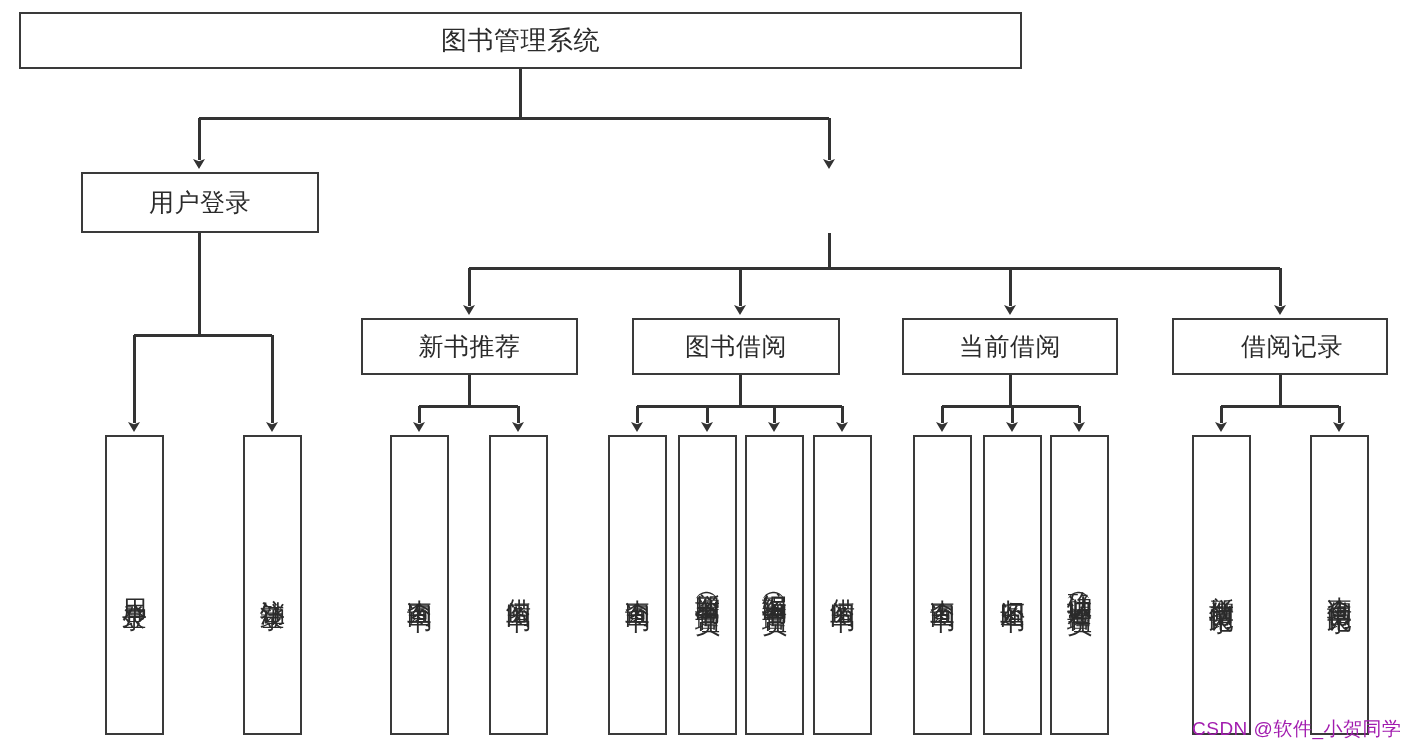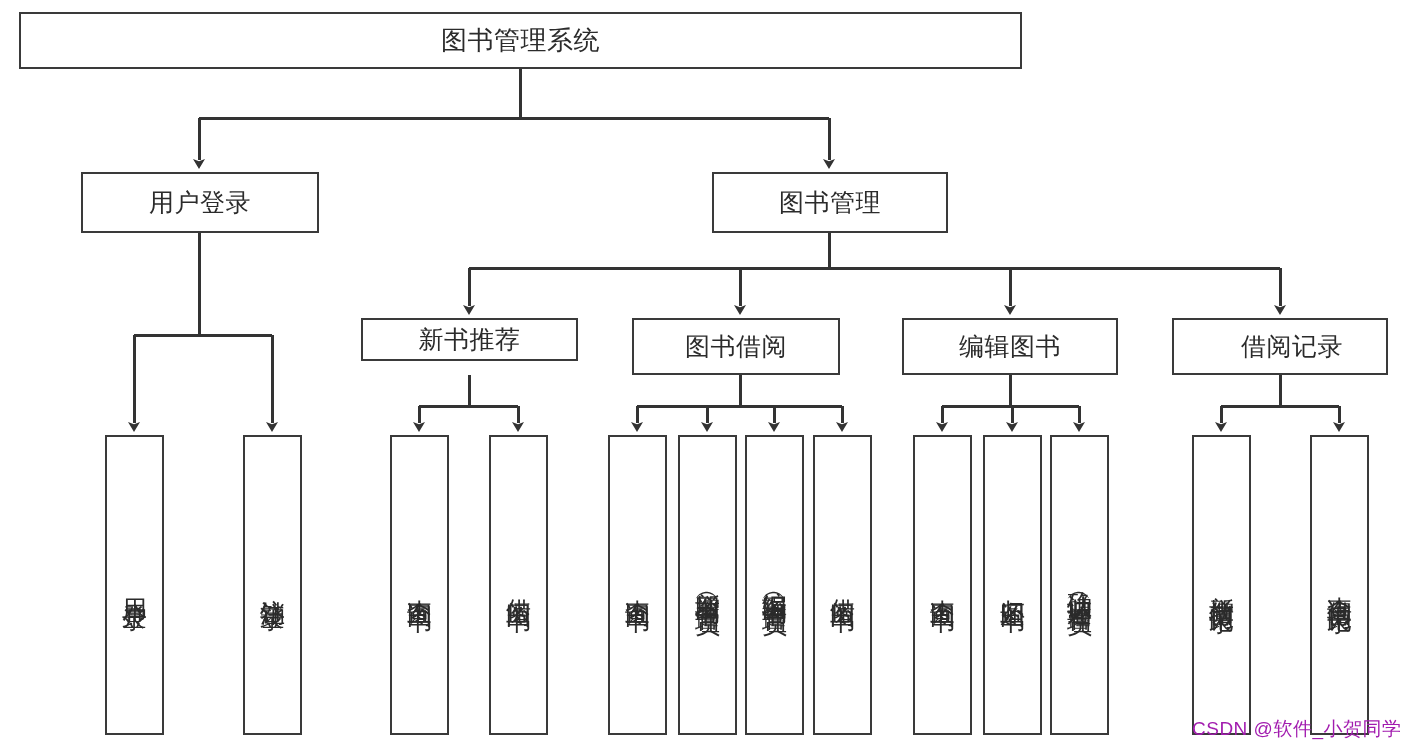--- a/index.html
+++ b/index.html
@@ -127,32 +127,29 @@
     </g>
   </svg>
 
   <div class="node h root" style="left:19px;top:12px;width:1003px;height:57px;">
     <span class="label">图书管理系统</span>
   </div>
 
   <div class="node h" style="left:81px;top:172px;width:238px;height:61px;">
     <span class="label">用户登录</span>
   </div>
-  <div class="node h" style="left:712px;top:172px;width:236px;height:61px;">
-    <span class="label">图书管理</span>
-  </div>
 
-  <div class="node h" style="left:361px;top:318px;width:217px;height:43px;">
+  <div class="node h" style="left:361px;top:318px;width:217px;height:57px;">
     <span class="label">新书推荐</span>
   </div>
   <div class="node h" style="left:632px;top:318px;width:208px;height:57px;">
     <span class="label">图书借阅</span>
   </div>
   <div class="node h" style="left:902px;top:318px;width:216px;height:57px;">
-    <span class="label">编辑图书</span>
+    <span class="label">当前借阅</span>
   </div>
   <div class="node h" style="left:1172px;top:318px;width:216px;height:57px;padding-left:24px;">
     <span class="label">借阅记录</span>
   </div>
 
   <div class="node v" style="left:105px;top:435px;width:59px;height:300px;">
     <span class="label">用户登录</span>
   </div>
   <div class="node v" style="left:243px;top:435px;width:59px;height:300px;">
     <span class="label">注销登录</span>

